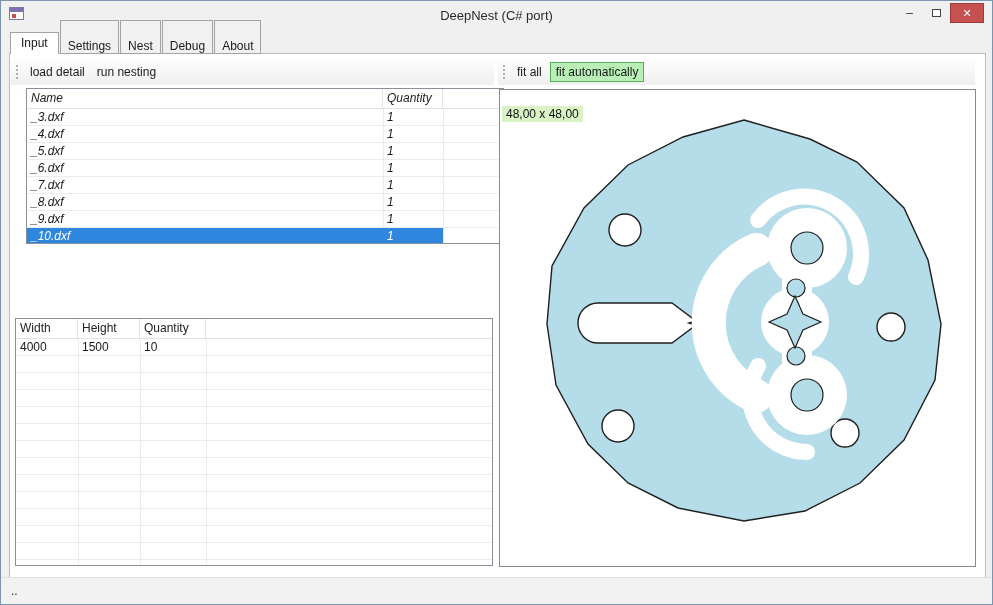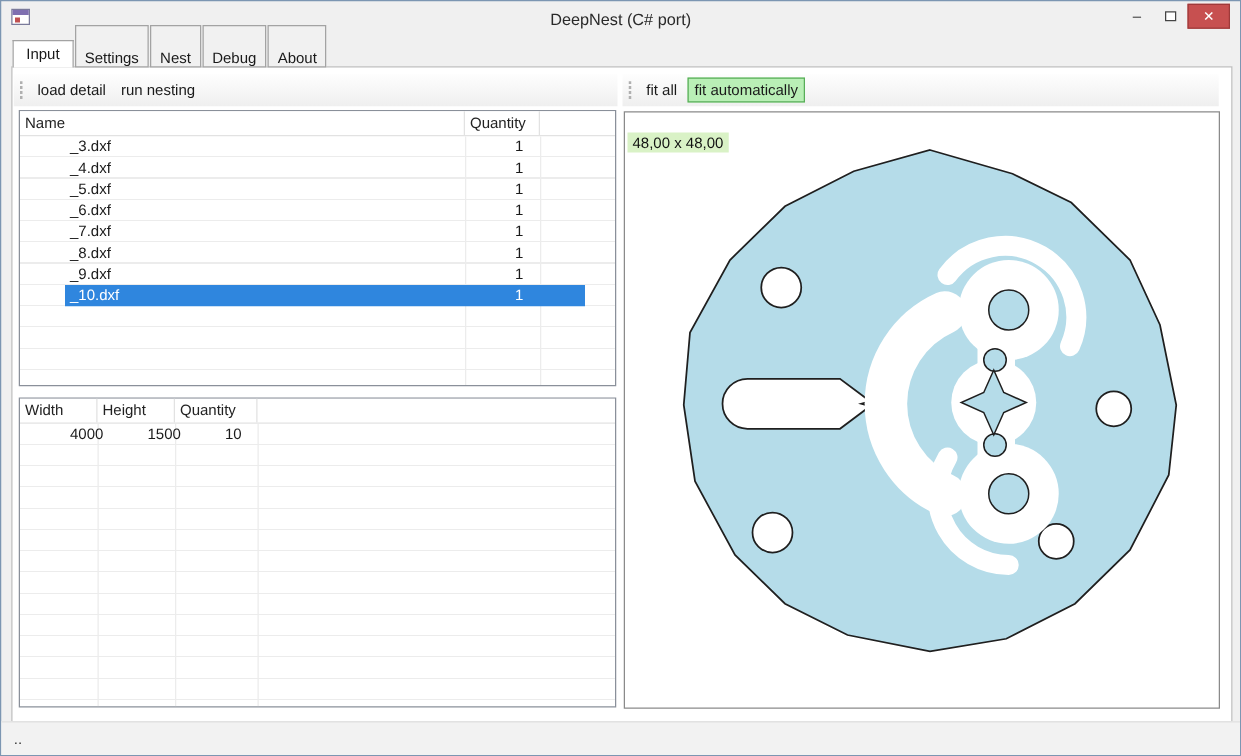--- a/index.html
+++ b/index.html
@@ -26,28 +26,28 @@
   .tabpage{position:absolute;left:8px;top:52px;width:977px;height:525px;background:#fff;border:1px solid #bdbdbd;}
   
   .toolstrip{position:absolute;height:26px;display:flex;align-items:center;background:linear-gradient(#fefefe,#efefef);padding-left:3px;}
   .toolstrip.left{left:1px;top:5px;width:483px;}
   .toolstrip.right{left:488px;top:5px;width:477px;}
   .grip{width:2px;height:15px;margin:0 6px 0 2px;background-image:repeating-linear-gradient(to bottom,#b0b0b0 0 2px,transparent 2px 4px);}
   .ts-btn{padding:3px 6px;white-space:nowrap;cursor:default;}
   .ts-btn.checked{background:var(--checked_button_bg,#b9efb6);border:1px solid var(--checked_button_border,#58ad58);padding:2px 5px;margin-left:2px;}
   
   .lv{position:absolute;background:#fff;border:1px solid #8a909a;}
-  .lv.parts{left:5px;top:34px;width:478px;height:221px;}
+  .lv.parts{left:16px;top:34px;width:478px;height:156px;font-style:italic;}
   .lv.sheets{left:5px;top:264px;width:478px;height:248px;}
   .lv-header{height:20px;display:flex;background:#fff;border-bottom:1px solid #e2e2e2;}
   .lv-hcell{padding:2px 0 0 4px;border-right:1px solid #e2e2e2;color:#222;overflow:hidden;white-space:nowrap;}
   .lv-body{position:relative;height:calc(100% - 20px);overflow:hidden;
     background-image:repeating-linear-gradient(to bottom,transparent 0 16px,#ececec 16px 17px);}
   .vline{position:absolute;top:0;bottom:0;width:1px;background:#ececec;}
-  .lv-row{position:relative;display:flex;height:17px;width:-moz-fit-content;width:fit-content;margin-left:36px;}
+  .lv-row{position:relative;display:flex;height:17px;width:-moz-fit-content;width:fit-content;}
   .lv-row.selected{background:var(--selection,#2f86de);}
   .lv-row.selected .lv-cell{color:var(--selection_text,#fff);}
   .lv-cell{height:17px;line-height:16px;padding-left:4px;overflow:hidden;white-space:nowrap;}
   
   .canvas{position:absolute;left:489px;top:35px;width:477px;height:478px;background:#fff;border:1px solid #8a8a8a;}
   .canvas svg{position:absolute;left:0;top:0;width:100%;height:100%;}
   .dim-label{position:absolute;left:2px;top:16px;background:var(--dimension_label_bg,#d9f2c6);padding:1px 4px;color:#111;z-index:2;}
   .orn{stroke:#fff;fill:none;stroke-linecap:round;}
   .ornf{fill:#fff;}
   

